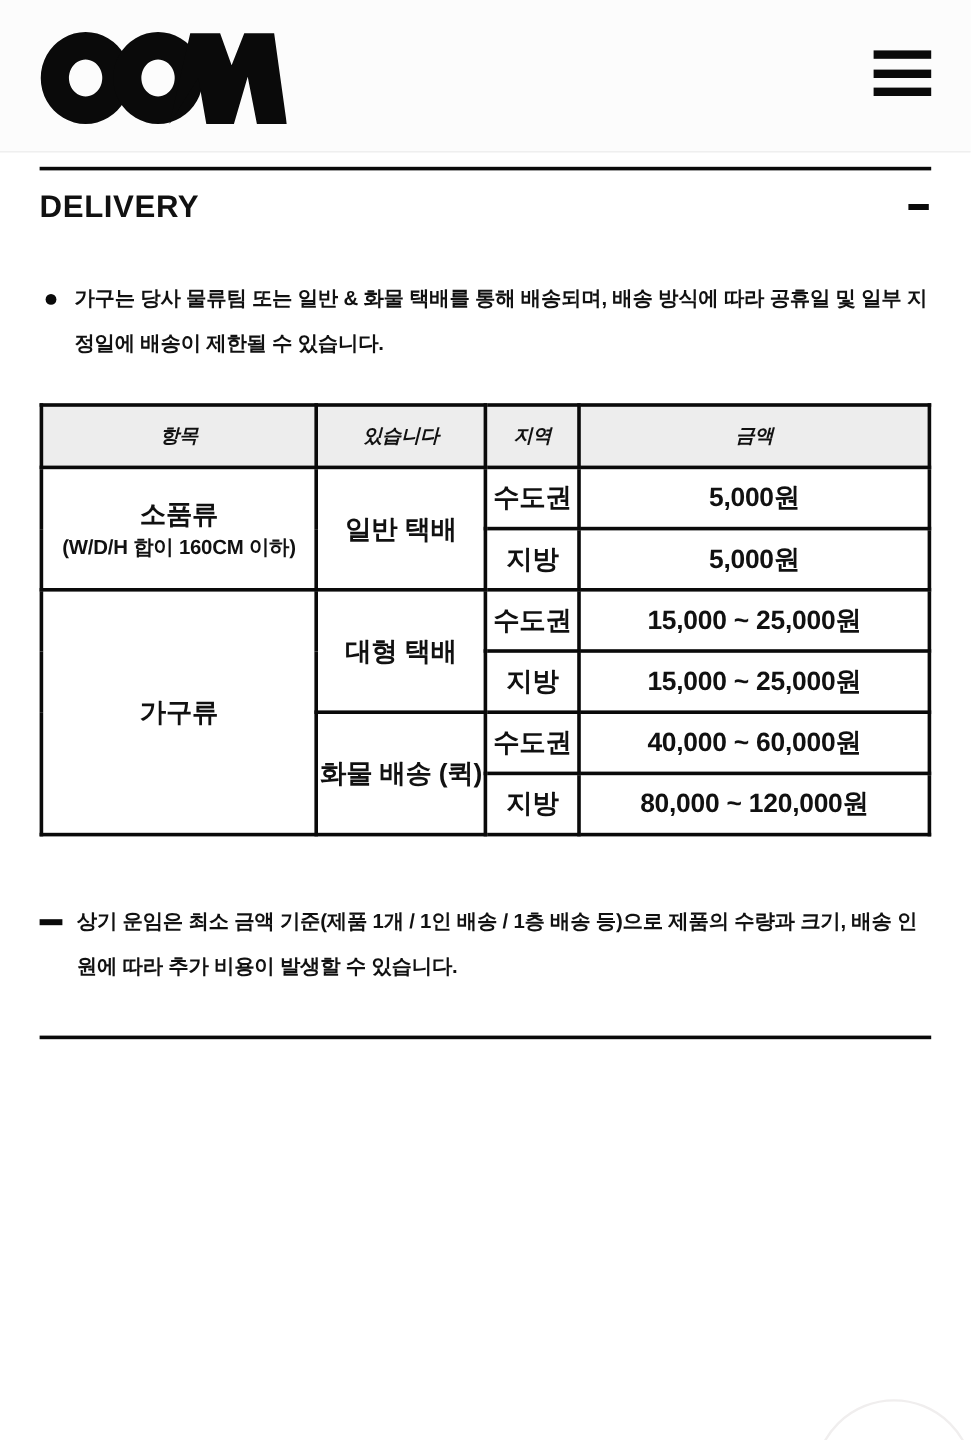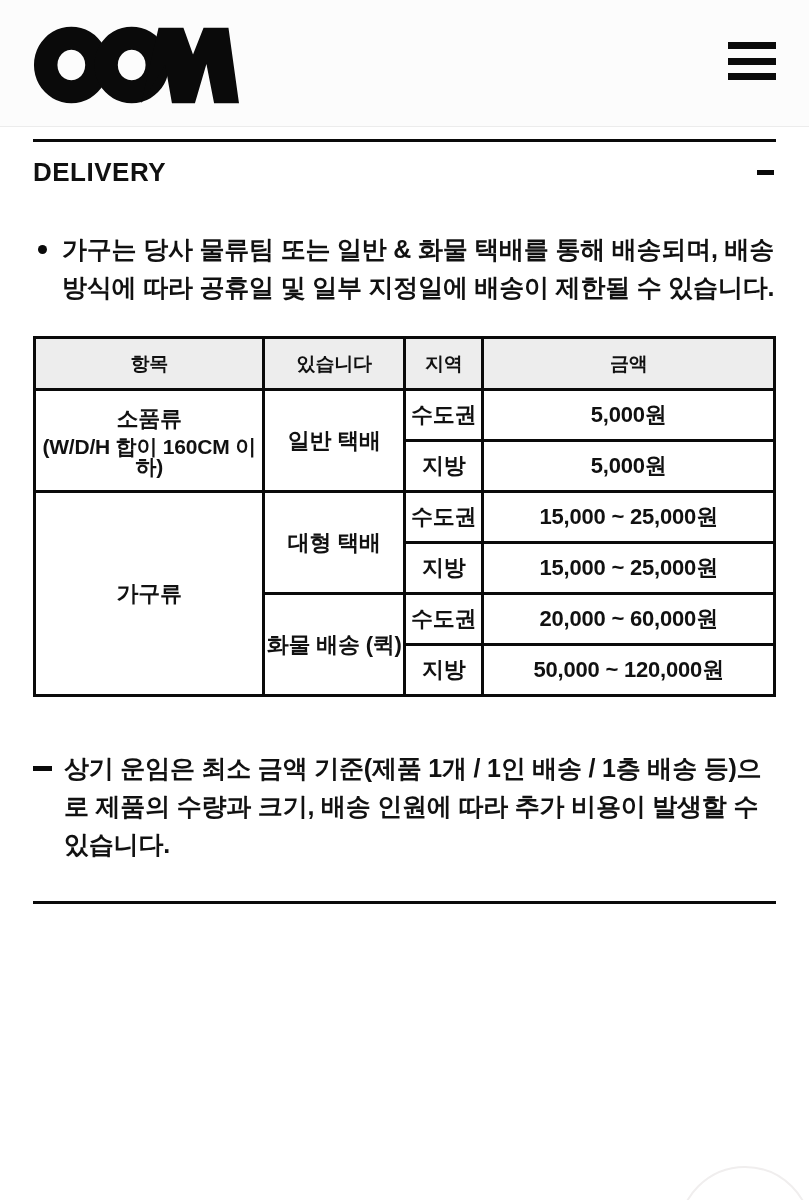--- a/index.html
+++ b/index.html
@@ -19,28 +19,28 @@
   .rule { border:none; border-top:3px solid #0a0a0a; margin:12px 0 0; }
   .section-head { display:flex; justify-content:space-between; align-items:center; margin-top:14px; height:32px; }
   .section-title { margin:0; font-size:26px; font-weight:900; letter-spacing:.5px; }
   .collapse-btn { border:none; background:transparent; padding:6px 2px; cursor:pointer; }
   .collapse-bar { display:block; width:17px; height:5px; background:#0a0a0a; }
 
   
   .bullets { list-style:none; margin:42px 0 0; padding:0; }
   .bullets li { display:flex; margin:0 0 30px; }
   .bullet-dot { flex:none; width:9px; height:9px; border-radius:50%; background:#0a0a0a; margin:15px 15px 0 5px; }
-  .bullets p, .note p { margin:0; font-size:25px; font-weight:700; line-height:38px; letter-spacing:-0.2px; }
+  .bullets p, .note p { margin:0; font-size:17px; font-weight:700; line-height:38px; letter-spacing:-0.2px; }
 
   
   .fee-table { width:100%; border-collapse:collapse; table-layout:fixed; margin-top:30px; }
   .fee-table th, .fee-table td { border:3px solid #0a0a0a; text-align:center; vertical-align:middle; font-weight:700; padding:0; }
-  .fee-table th { background:#ededed; font-size:19px; height:49px; letter-spacing:-0.2px; }
+  .fee-table th { background:#ededed; font-size:16px; height:49px; letter-spacing:-0.2px;font-style:italic; }
   .fee-table td { font-size:22px; height:48px; letter-spacing:-0.2px; }
-  .cell-note { font-size:21px; line-height:20px; margin-top:3px; }
+  .cell-note { font-size:17px; line-height:20px; margin-top:3px; }
 
   
   .notes { margin-top:52px; }
   .note { display:flex; margin:0 0 20px; }
   .dash-icon { flex:none; width:19px; height:5px; background:#0a0a0a; margin:17px 12px 0 0; }
 
   .rule.bottom { margin-top:38px; }
   .float-circle { position:absolute; left:678px; top:1166px; width:130px; height:130px; border-radius:50%; border:2px solid #f0eeee; background:#fff; }
 </style>
 </head>
@@ -119,25 +119,25 @@
           <td>수도권</td>
           <td>15,000 ~ 25,000원</td>
         </tr>
         <tr>
           <td>지방</td>
           <td>15,000 ~ 25,000원</td>
         </tr>
         <tr>
           <td rowspan="2">화물 배송 (퀵)</td>
           <td>수도권</td>
-          <td>20,000 ~ 60,000원</td>
+          <td>40,000 ~ 60,000원</td>
         </tr>
         <tr>
           <td>지방</td>
-          <td>50,000 ~ 120,000원</td>
+          <td>80,000 ~ 120,000원</td>
         </tr>
       </tbody>
     </table>
 
     <div class="notes">
       <div class="note">
         <span class="dash-icon"></span>
         <p>상기 운임은 최소 금액 기준(제품 1개 / 1인 배송 / 1층 배송 등)으로 제품의 수량과 크기, 배송 인원에 따라 추가 비용이 발생할 수 있습니다.</p>
       </div>
     </div>

